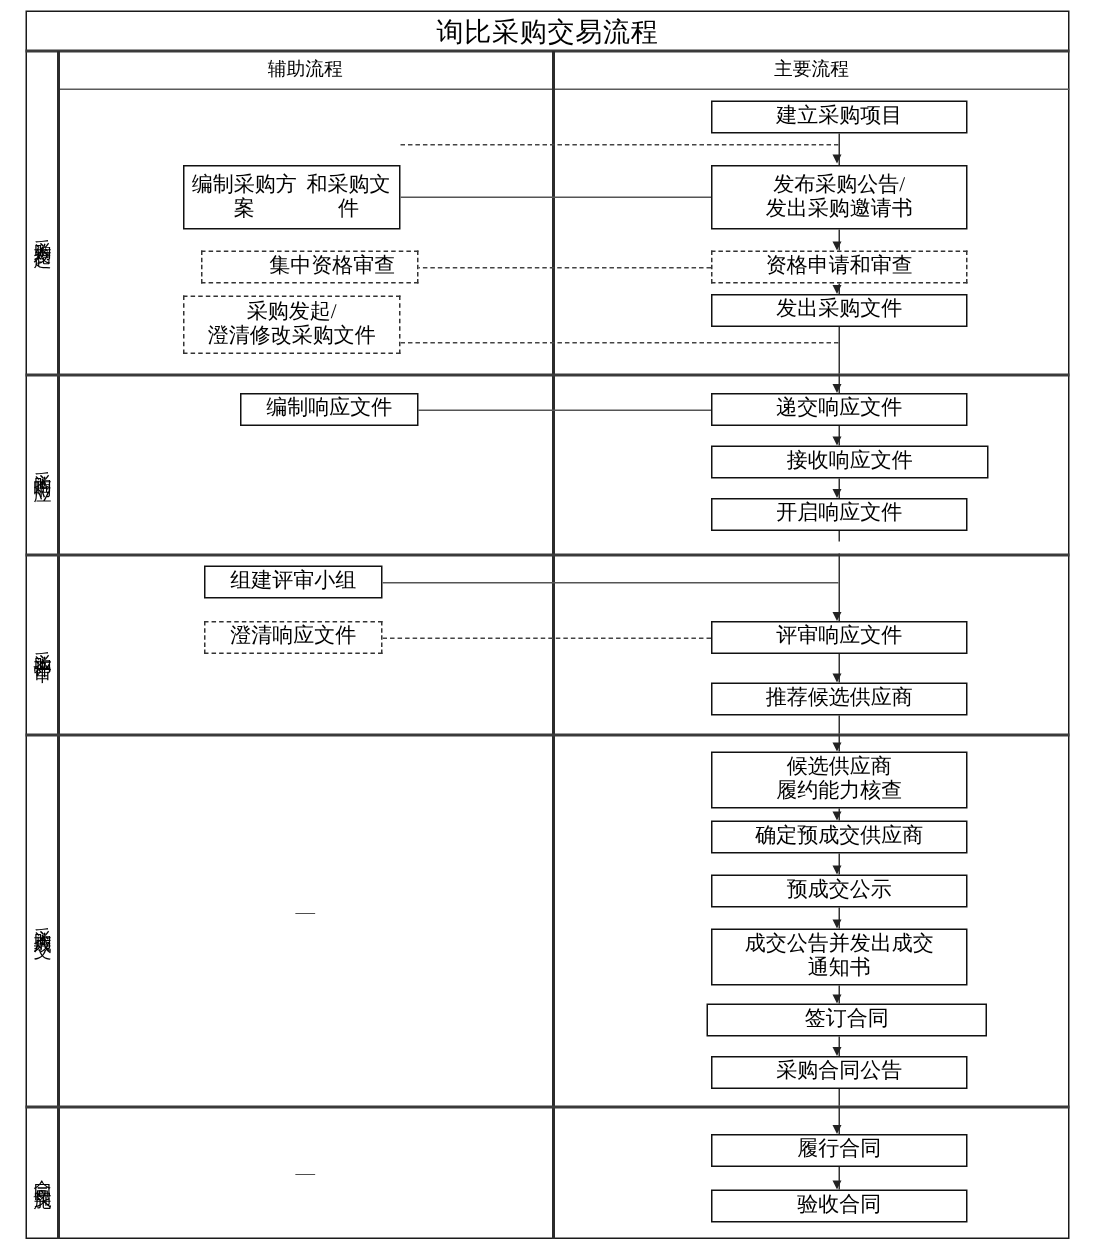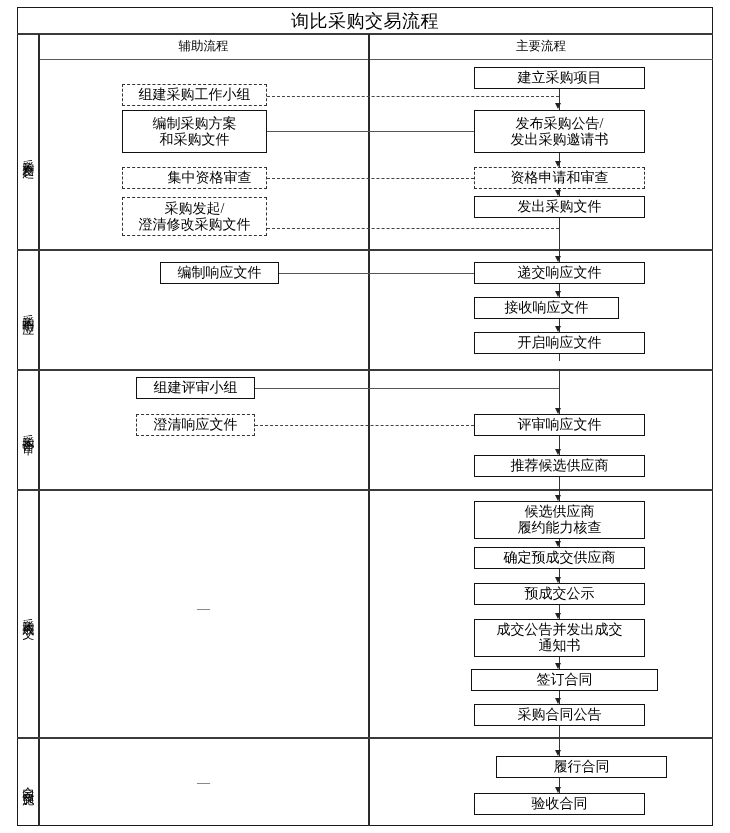--- a/index.html
+++ b/index.html
@@ -138,30 +138,27 @@
   <div class="rule-h" style="left:17px; top:737px; width:696px;"></div>
 
   <div class="stage-label" style="top:60px; height:189px;">采购发起</div>
   <div class="stage-label" style="top:250px; height:119px;">采购响应</div>
   <div class="stage-label" style="top:370px; height:119px;">采购评审</div>
   <div class="stage-label" style="top:490px; height:247px;">采购成交</div>
   <div class="stage-label" style="top:738px; height:88px;">合同实施</div>
 
   <div class="line-v" style="left:559px; top:88px; height:161px;"></div>
 
-  <div class="node dashed" style="left:122px; top:84px; width:145px; height:22px;">
-    <span>组建采购工作小组</span>
-  </div>
-
-  <div class="node solid" style="left:122px; top:110px; width:145px; height:43px; flex-direction:column;">
+
+  <div class="node solid" style="left:122px; top:110px; width:145px; height:43px; flex-direction:row;">
     <span>编制采购方案</span>
     <span>和采购文件</span>
   </div>
 
-  <div class="node dashed" style="left:122px; top:167px; width:145px; height:22px;padding-left:32px;">
+  <div class="node dashed" style="left:134px; top:167px; width:145px; height:22px;padding-left:32px;">
     <span>集中资格审查</span>
   </div>
 
   <div class="node dashed" style="left:122px; top:197px; width:145px; height:39px; flex-direction:column;">
     <span>采购发起/</span>
     <span>澄清修改采购文件</span>
   </div>
 
   <div class="node solid" style="left:474px; top:67px; width:171px; height:22px;">
     <span>建立采购项目</span>
@@ -191,21 +188,21 @@
 
   <div class="line-v" style="left:559px; top:249px; height:112px;"></div>
 
   <div class="node solid" style="left:136px; top:262px; width:119px; height:22px;margin-left:24px;">
     <span>编制响应文件</span>
   </div>
 
   <div class="node solid" style="left:474px; top:262px; width:171px; height:22px;">
     <span>递交响应文件</span>
   </div>
-  <div class="node solid" style="left:474px; top:297px; width:145px; height:22px;">
+  <div class="node solid" style="left:474px; top:297px; width:185px; height:22px;">
     <span>接收响应文件</span>
   </div>
   <div class="node solid" style="left:474px; top:332px; width:171px; height:22px;">
     <span>开启响应文件</span>
   </div>
 
   <div class="arrow" style="left:555.4px; top:256px;"></div>
   <div class="arrow" style="left:555.4px; top:291px;"></div>
   <div class="arrow" style="left:555.4px; top:326px;"></div>
 
@@ -262,21 +259,21 @@
   <div class="arrow" style="left:555.4px; top:541px;"></div>
   <div class="arrow" style="left:555.4px; top:577px;"></div>
   <div class="arrow" style="left:555.4px; top:613px;"></div>
   <div class="arrow" style="left:555.4px; top:663px;"></div>
   <div class="arrow" style="left:555.4px; top:698px;"></div>
 
   <div class="line-v" style="left:559px; top:737px; height:68px;"></div>
 
   <div class="dash-mark" style="left:39px; top:774px; width:329px; height:16px;">—</div>
 
-  <div class="node solid" style="left:474px; top:756px; width:171px; height:22px;margin-left:22px;">
+  <div class="node solid" style="left:474px; top:756px; width:171px; height:22px;">
     <span>履行合同</span>
   </div>
   <div class="node solid" style="left:474px; top:793px; width:171px; height:22px;">
     <span>验收合同</span>
   </div>
 
   <div class="arrow" style="left:555.4px; top:750px;"></div>
   <div class="arrow" style="left:555.4px; top:787px;"></div>
 
 </div>

